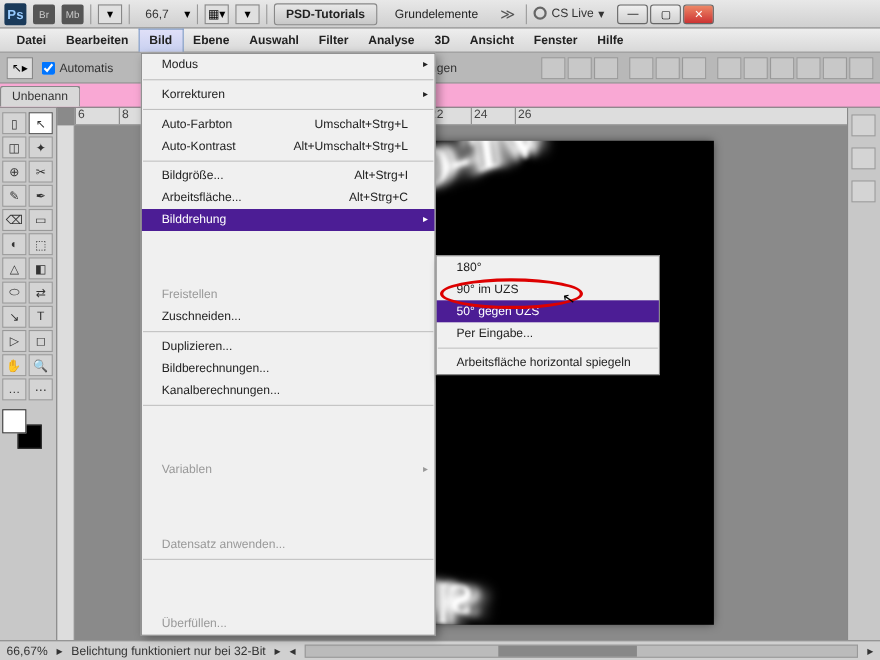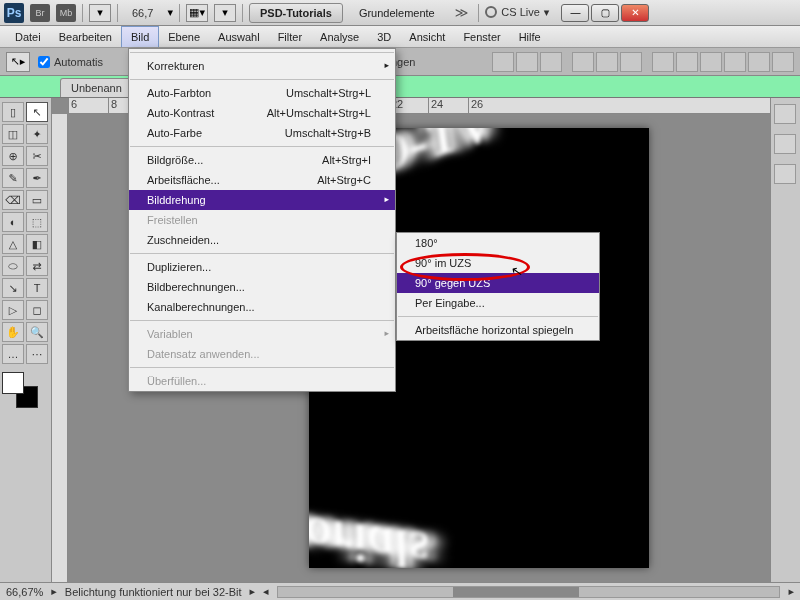--- a/index.html
+++ b/index.html
@@ -16,33 +16,33 @@
 .tab-btn.plain { background: transparent; border: none; font-weight: normal; }
 .chev { font-size: 13px; color: #555; padding: 0 4px; }
 .cslive { display: flex; align-items: flex-start; gap: 4px; color: #333; }
 .cslive .circ { width: 12px; height: 12px; border: 2px solid #666; border-radius: 50%; }
 .win-btns { display: flex; gap: 2px; margin-left: 6px; }
 .win-btn { width: 28px; height: 18px; border: 1px solid #666; border-radius: 3px; background: linear-gradient(#f0f0f0,#d0d0d0); display: flex; align-items: center; justify-content: center; font-size: 10px; }
 .win-btn.close { background: linear-gradient(#e86,#c33); color: #fff; }
 
 
 .menu-bar { height: 22px; background: linear-gradient(#eee,#d8d8d8); border-bottom: 1px solid #999; display: flex; align-items: stretch; padding: 0 6px; }
-.menu-item { padding: 0 9px; display: flex; align-items: center; color: #222; }
+.menu-item { padding: 0 9px; display: flex; align-items: center; color: #222; font-weight: bold; }
 .menu-item.open { background: linear-gradient(#e0e0f8,#c8d0f0); border: 1px solid #7a98c8; border-bottom: none; }
 
 
 .opts-bar { height: 28px; background: #b8b8b8; border-bottom: 1px solid #888; display: flex; align-items: center; padding: 0 6px; gap: 8px; }
 .tool-ind { width: 24px; height: 20px; background: #ddd; border: 1px solid #888; display: flex; align-items: center; justify-content: center; }
 .chk { display: flex; align-items: flex-start; gap: 4px; color: #333; }
 .chk input { width: 12px; height: 12px; }
 .opts-icons { display: flex; gap: 2px; margin-left: auto; }
 .opts-ico { width: 22px; height: 20px; background: #c8c8c8; border: 1px solid #999; }
 
 
-.doc-tabs { height: 22px; background: #86efac; border-bottom: 1px solid #777; display: flex; align-items: flex-end; padding-left: 60px; }
+.doc-tabs { height: 22px; background: #f9a8d4; border-bottom: 1px solid #777; display: flex; align-items: flex-end; }
 .doc-tab { padding: 3px 10px; background: #d8d8d8; border: 1px solid #888; border-bottom: none; border-radius: 3px 3px 0 0; color: #333; }
 
 
 .workspace { position: absolute; top: 98px; left: 0; right: 0; bottom: 18px; display: flex; }
 .tool-panel { width: 52px; background: #c8c8c8; border-right: 1px solid #888; padding: 4px 2px; }
 .tool-grid { display: grid; grid-template-columns: 22px 22px; gap: 2px; }
 .tool { width: 22px; height: 20px; background: #d4d4d4; border: 1px solid #999; display: flex; align-items: center; justify-content: center; font-size: 11px; color: #333; }
 .tool.sel { background: #fff; border: 1px solid #555; }
 .swatches { margin-top: 8px; position: relative; width: 36px; height: 36px; }
 .sw-fg { position: absolute; width: 22px; height: 22px; background: #fff; border: 1px solid #333; top: 0; left: 0; }
@@ -62,21 +62,21 @@
 .rp-ico { width: 22px; height: 20px; background: #d4d4d4; border: 1px solid #999; }
 
 
 .status-bar { position: absolute; bottom: 0; left: 0; right: 0; height: 18px; background: #d0d0d0; border-top: 1px solid #888; display: flex; align-items: center; padding: 0 6px; font-size: 10px; color: #333; gap: 8px; }
 .scrollbar-h { flex: 1; height: 12px; background: #bbb; border: 1px solid #999; position: relative; }
 .scrollbar-h .thumb { position: absolute; left: 35%; width: 25%; top: 0; bottom: 0; background: #888; }
 
 
 .dropdown { position: absolute; background: #f0f0f0; border: 1px solid #888; box-shadow: 3px 3px 8px rgba(0,0,0,0.35); z-index: 100; }
 .dd-item { padding: 4px 24px 4px 18px; color: #222; display: flex; justify-content: space-between; gap: 30px; white-space: nowrap; position: relative; }
-.dd-item.disabled { color: #999; }
+.dd-item.disabled { color: #999; margin-top: 48px; }
 .dd-item.hl { background: #4c1d95; color: #fff; }
 .dd-sep { height: 1px; background: #c0c0c0; margin: 3px 1px; }
 .dd-arrow::after { content: "▸"; position: absolute; right: 6px; font-size: 9px; }
 .dd-item.hl.dd-arrow::after { color: #fff; }
 
 .circle-annot { position: absolute; border: 3px solid #d00; border-radius: 50%; width: 130px; height: 28px; pointer-events: none; z-index: 200; }
 .cursor { position: absolute; z-index: 300; font-size: 14px; color: #000; transform: rotate(-10deg); }
 </style>
 </head>
 <body>
@@ -223,37 +223,36 @@
   <span>Belichtung funktioniert nur bei 32-Bit</span>
   <span>▸</span>
   <span>◂</span>
   <div class="scrollbar-h">
       <div class="thumb"></div>
     </div>
   <span>▸</span>
 </div>
 
 <div class="dropdown" id="dd-main" style="top:48px; left:128px; width:268px;">
+    <div class="dd-item dd-arrow">
+      <span>Modus</span>
+    </div>
     <div class="dd-sep"></div>
     <div class="dd-item dd-arrow">
       <span>Korrekturen</span>
     </div>
     <div class="dd-sep"></div>
     <div class="dd-item">
       <span>Auto-Farbton</span>
       <span>Umschalt+Strg+L</span>
     </div>
     <div class="dd-item">
       <span>Auto-Kontrast</span>
       <span>Alt+Umschalt+Strg+L</span>
     </div>
-    <div class="dd-item">
-      <span>Auto-Farbe</span>
-      <span>Umschalt+Strg+B</span>
-    </div>
     <div class="dd-sep"></div>
     <div class="dd-item">
       <span>Bildgröße...</span>
       <span>Alt+Strg+I</span>
     </div>
     <div class="dd-item">
       <span>Arbeitsfläche...</span>
       <span>Alt+Strg+C</span>
     </div>
     <div class="dd-item hl dd-arrow">
@@ -289,21 +288,21 @@
   </div>
 
 <div class="dropdown" id="dd-sub" style="top:232px; left:396px; width:204px;">
     <div class="dd-item">
       <span>180°</span>
     </div>
     <div class="dd-item">
       <span>90° im UZS</span>
     </div>
     <div class="dd-item hl">
-      <span>90° gegen UZS</span>
+      <span>50° gegen UZS</span>
     </div>
     <div class="dd-item">
       <span>Per Eingabe...</span>
     </div>
     <div class="dd-sep"></div>
     <div class="dd-item">
       <span>Arbeitsfläche horizontal spiegeln</span>
     </div>
   </div>
 

